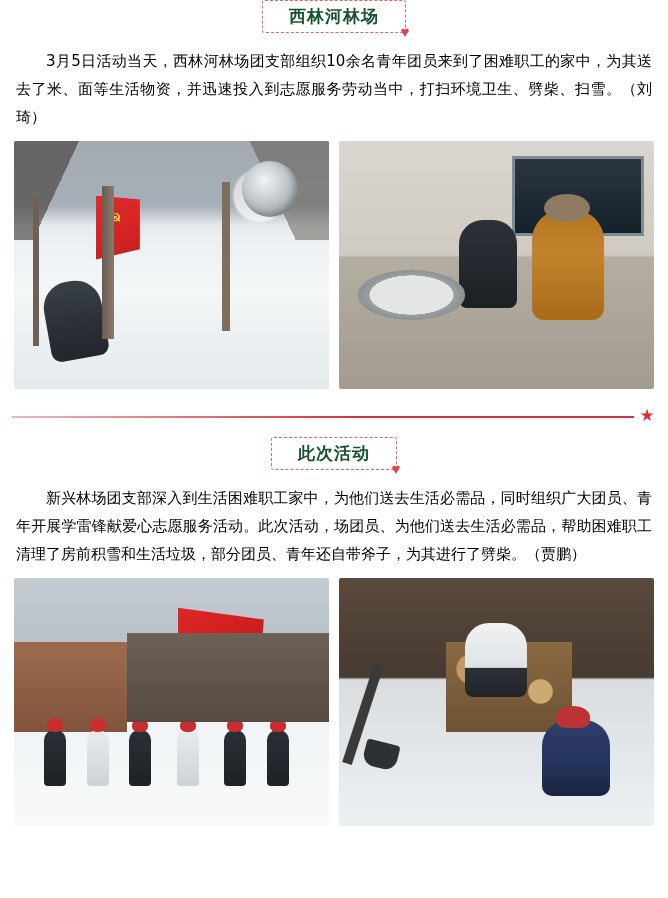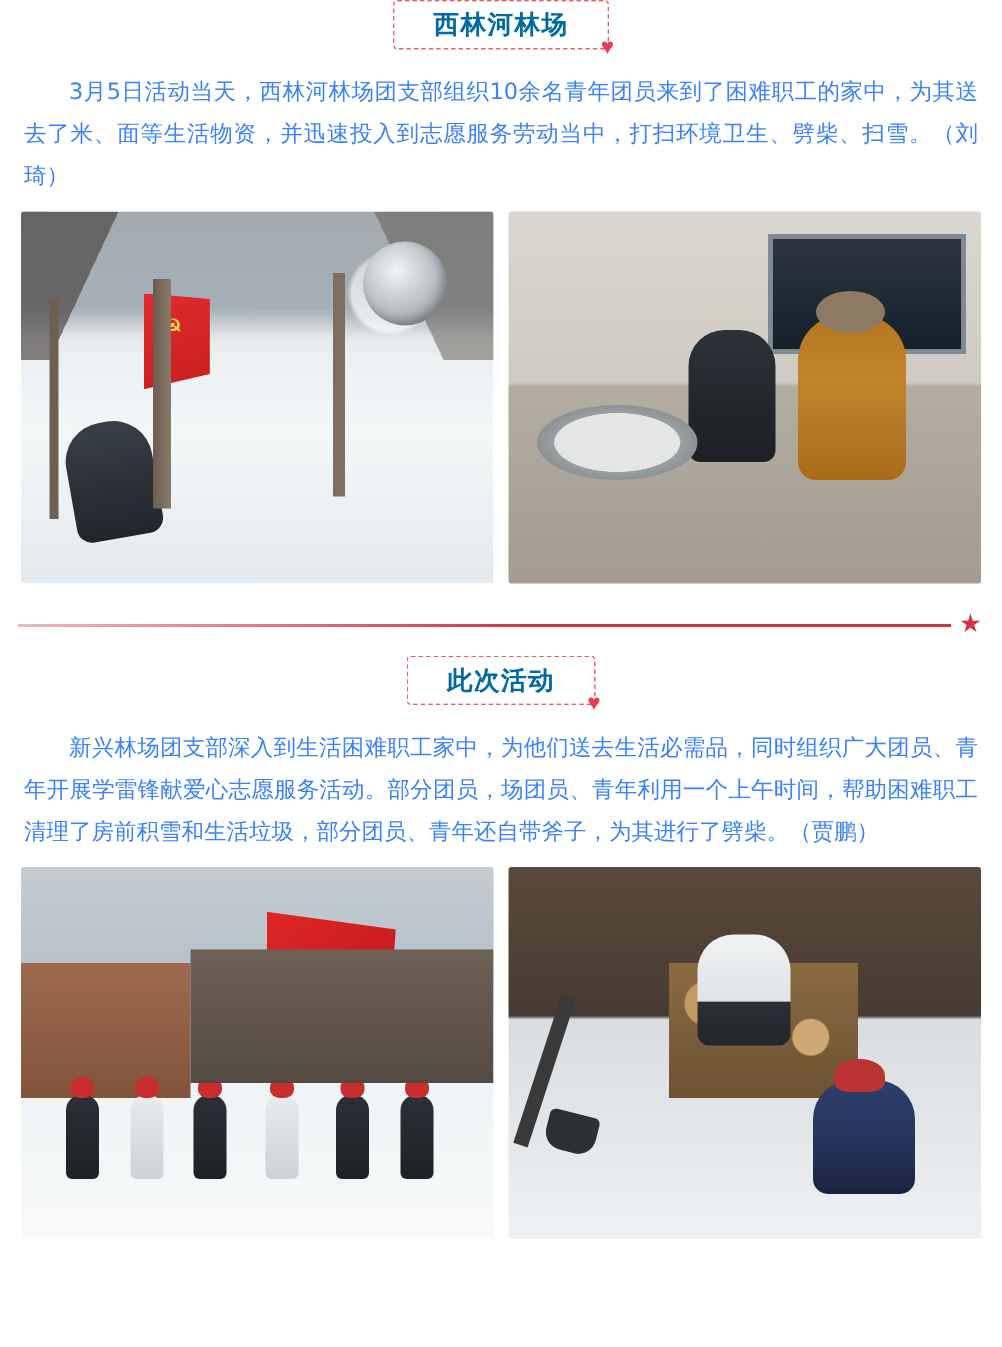--- a/index.html
+++ b/index.html
@@ -35,41 +35,41 @@
     align-items: center;
     justify-content: center;
     border: 1px dashed #e8606a;
     border-radius: 3px;
     padding: 7px 26px 7px 26px;
     background: #ffffff;
   }
   .badge-text {
     font-size: 17px;
     font-weight: bold;
-    color: #0369a1;
+    color: #14532d;
     letter-spacing: 1px;
     line-height: 1;
   }
   .heart {
     position: absolute;
     right: -8px;
     bottom: -8px;
     width: 16px;
     height: 16px;
     color: #e0434f;
     font-size: 15px;
     line-height: 16px;
     text-align: center;
   }
 
   
   .para {
     font-size: 15px;
     line-height: 28px;
-    color: #3b82f6;
+    color: #000000;
     text-align: justify;
     text-justify: inter-ideograph;
     margin: 14px 6px 10px 6px;
     text-indent: 2em;
     font-family: "DejaVu Sans", "Liberation Sans", sans-serif;
   }
 
   
   .photos {
     display: flex;
@@ -325,21 +325,21 @@
     <div class="divider-star">★</div>
   </div>
 
   <div class="badge-row">
     <div class="badge">
       <span class="badge-text">此次活动</span>
       <span class="heart">♥</span>
     </div>
   </div>
 
-  <p class="para">新兴林场团支部深入到生活困难职工家中，为他们送去生活必需品，同时组织广大团员、青年开展学雷锋献爱心志愿服务活动。部分团员，场团员、青年利用一个上午时间，帮助困难职工清理了房前积雪和生活垃圾，部分团员、青年还自带斧子，为其进行了劈柴。（贾鹏）</p>
+  <p class="para">新兴林场团支部深入到生活困难职工家中，为他们送去生活必需品，同时组织广大团员、青年开展学雷锋献爱心志愿服务活动。此次活动，场团员、为他们送去生活必需品，帮助困难职工清理了房前积雪和生活垃圾，部分团员、青年还自带斧子，为其进行了劈柴。（贾鹏）</p>
 
   <div class="photos">
     <div class="photo red-flag-yard">
       <div class="big-flag"></div>
       <div class="people-row">
         <span></span>
         <span class="w"></span>
         <span></span>
         <span class="w"></span>
         <span></span>

